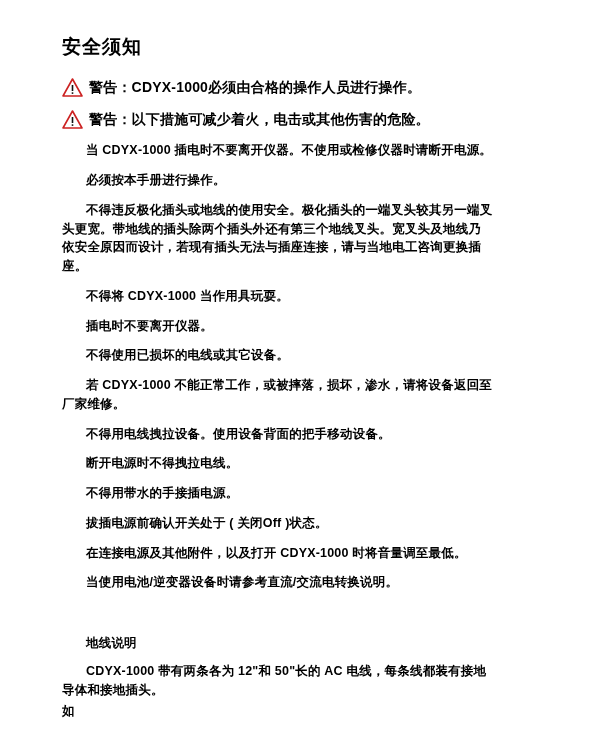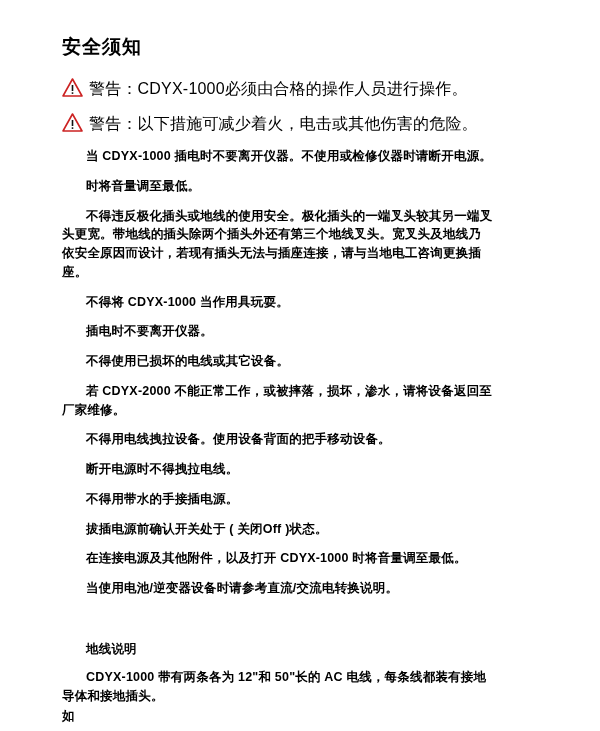--- a/index.html
+++ b/index.html
@@ -34,23 +34,23 @@
     margin: 0 0 12px 0;
   }
   .warn-icon {
     flex: 0 0 auto;
     width: 21px;
     height: 19px;
     margin-right: 6px;
     margin-top: 1px;
   }
   .warn-text {
-    font-size: 16px;
+    font-size: 14px;
     line-height: 1.45;
-    font-weight: normal;
+    font-weight: bold;
     letter-spacing: 0.2px;
   }
   .para {
     font-size: 12.5px;
     line-height: 1.5;
     letter-spacing: 0.2px;
     margin: 0 0 11px 0;
     font-weight: bold;
   }
   .para.indent {
@@ -93,26 +93,26 @@
       <svg width="21" height="19" viewBox="0 0 21 19" xmlns="http://www.w3.org/2000/svg">
         <path d="M10.5 1 L20 18 L1 18 Z" fill="#ffffff" stroke="#cc2222" stroke-width="1.6" stroke-linejoin="round"></path>
         <rect x="9.7" y="7" width="1.6" height="6" fill="#111111"></rect>
         <rect x="9.7" y="14.3" width="1.6" height="1.6" fill="#111111"></rect>
       </svg>
     </span>
     <span class="warn-text">警告：以下措施可减少着火，电击或其他伤害的危险。</span>
   </div>
 
   <p class="para indent">当 CDYX-1000 插电时不要离开仪器。不使用或检修仪器时请断开电源。</p>
-  <p class="para indent">时将音量调至最低。</p>
+  <p class="para indent">必须按本手册进行操作。</p>
   <p class="para indent">不得违反极化插头或地线的使用安全。极化插头的一端叉头较其另一端叉头更宽。带地线的插头除两个插头外还有第三个地线叉头。宽叉头及地线乃依安全原因而设计，若现有插头无法与插座连接，请与当地电工咨询更换插座。</p>
   <p class="para indent">不得将 CDYX-1000 当作用具玩耍。</p>
   <p class="para indent">插电时不要离开仪器。</p>
   <p class="para indent">不得使用已损坏的电线或其它设备。</p>
-  <p class="para indent">若 CDYX-2000 不能正常工作，或被摔落，损坏，渗水，请将设备返回至厂家维修。</p>
+  <p class="para indent">若 CDYX-1000 不能正常工作，或被摔落，损坏，渗水，请将设备返回至厂家维修。</p>
   <p class="para indent">不得用电线拽拉设备。使用设备背面的把手移动设备。</p>
   <p class="para indent">断开电源时不得拽拉电线。</p>
   <p class="para indent">不得用带水的手接插电源。</p>
   <p class="para indent">拔插电源前确认开关处于 ( 关闭Off )状态。</p>
   <p class="para indent">在连接电源及其他附件，以及打开 CDYX-1000 时将音量调至最低。</p>
   <p class="para indent">当使用电池/逆变器设备时请参考直流/交流电转换说明。</p>
 
   <div class="section-gap"></div>
 
   <p class="sub-head">地线说明</p>

